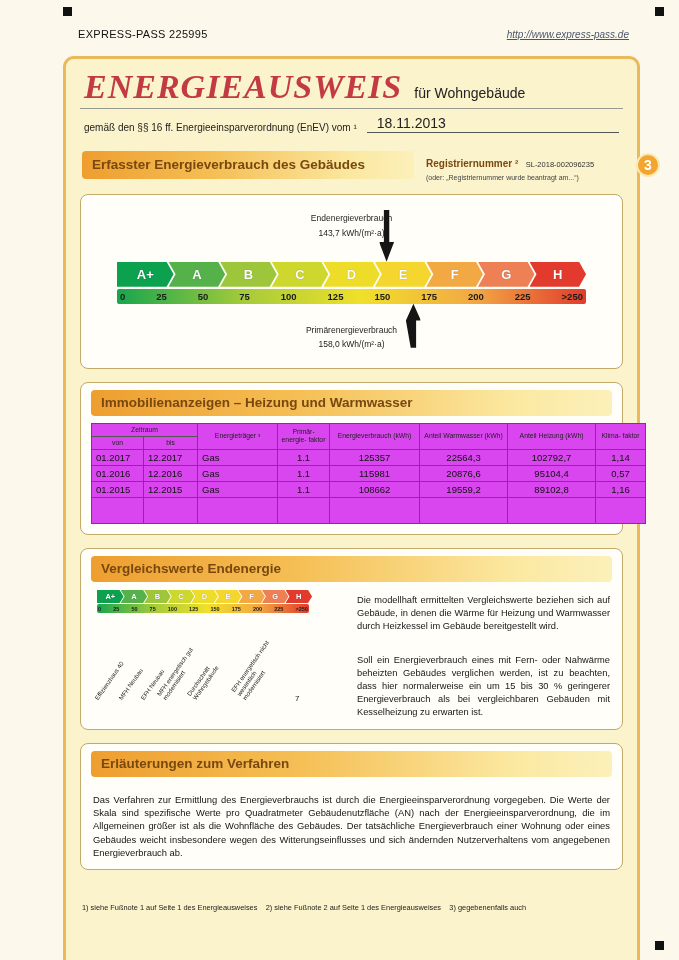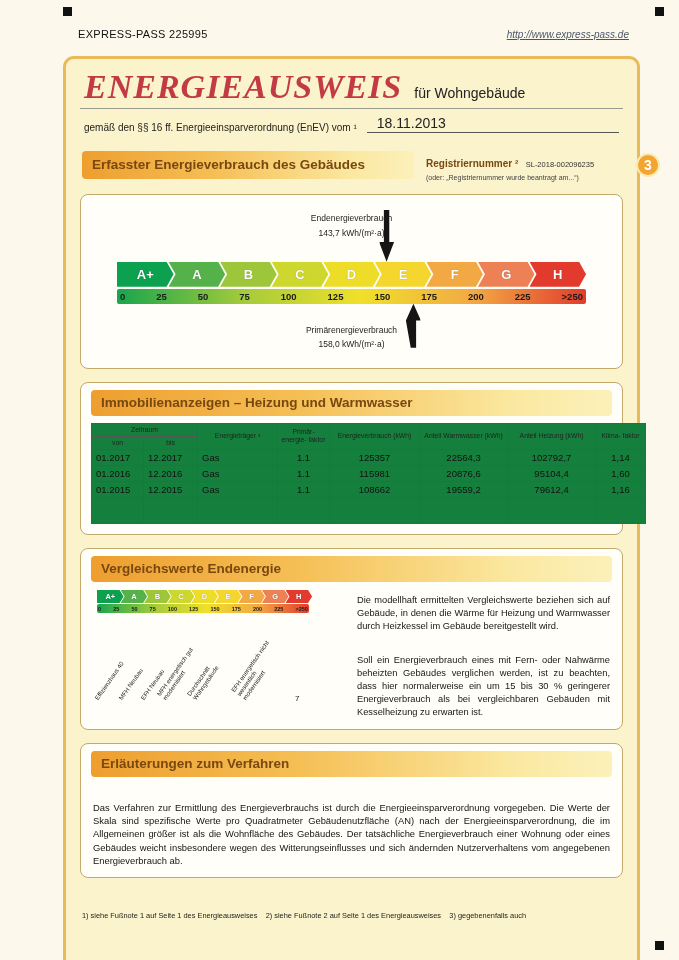--- a/index.html
+++ b/index.html
@@ -104,21 +104,21 @@
     padding: 5px 8px 6px 10px; font-size: 13.5px;
   }
   .bb-note { font-size: 7px; color: #333; font-weight: normal; margin-left: 16px; line-height: 1.25; }
   .bb-value {
     margin-left: auto; font-size: 15px; color: #222; font-weight: normal;
     border-bottom: 1.5px solid #444; padding: 0 34px 1px;
   }
   .bb-unit { font-size: 12.5px; color: #222; margin: 0 6px 0 12px; }
 
   
-  table.consumption { width: 100%; border-collapse: collapse; table-layout: fixed; background: #15803d; margin-top: 7px; }
+  table.consumption { width: 100%; border-collapse: collapse; table-layout: fixed; background: #d946ef; margin-top: 7px; }
   table.consumption th {
     border: 1px solid #555; font-weight: normal; font-size: 6.8px;
     color: #222; padding: 2px 2px; text-align: center; vertical-align: middle; line-height: 1.2;
   }
   table.consumption td {
     border: 1px solid #555; font-size: 9.5px; color: #111;
     padding: 2px 4px; text-align: center;
   }
   table.consumption td:nth-child(1),
   table.consumption td:nth-child(2),
@@ -141,21 +141,21 @@
   .rot-label {
     position: absolute; bottom: 4px; width: 64px;
     font-size: 6.2px; line-height: 1.15; color: #222;
     transform: rotate(-55deg); transform-origin: 0 100%;
   }
   .mark7 { position: absolute; left: 198px; bottom: 2px; font-size: 8px; color: #222; }
   .compare-right { flex: 1; padding: 4px 2px 0 14px; font-size: 9.3px; line-height: 1.38; color: #161616; text-align: justify; }
   .compare-right p + p { margin-top: 22px; }
 
   
-  .explain-text { margin-top: 24px; font-size: 9.4px; line-height: 1.42; color: #141414; text-align: justify; padding: 0 2px; }
+  .explain-text { margin-top: 16px; font-size: 9.4px; line-height: 1.42; color: #141414; text-align: justify; padding: 0 2px; }
 
   
   .footnotes { margin-top: 9px; font-size: 7.4px; line-height: 1.55; color: #222; white-space: pre-wrap; padding: 0 2px; }
 </style>
 </head>
 <body>
 
 <div class="corner tl"></div>
 <div class="corner tr"></div>
 <div class="corner bl"></div>
@@ -269,30 +269,30 @@
             <td>1,14</td>
           </tr>
           <tr>
             <td>01.2016</td>
             <td>12.2016</td>
             <td>Gas</td>
             <td>1.1</td>
             <td>115981</td>
             <td>20876,6</td>
             <td>95104,4</td>
-            <td>1,60</td>
+            <td>0,57</td>
           </tr>
           <tr>
             <td>01.2015</td>
             <td>12.2015</td>
             <td>Gas</td>
             <td>1.1</td>
             <td>108662</td>
             <td>19559,2</td>
-            <td>79612,4</td>
+            <td>89102,8</td>
             <td>1,16</td>
           </tr>
           <tr class="empty-row">
             <td></td>
             <td></td>
             <td></td>
             <td></td>
             <td></td>
             <td></td>
             <td></td>

